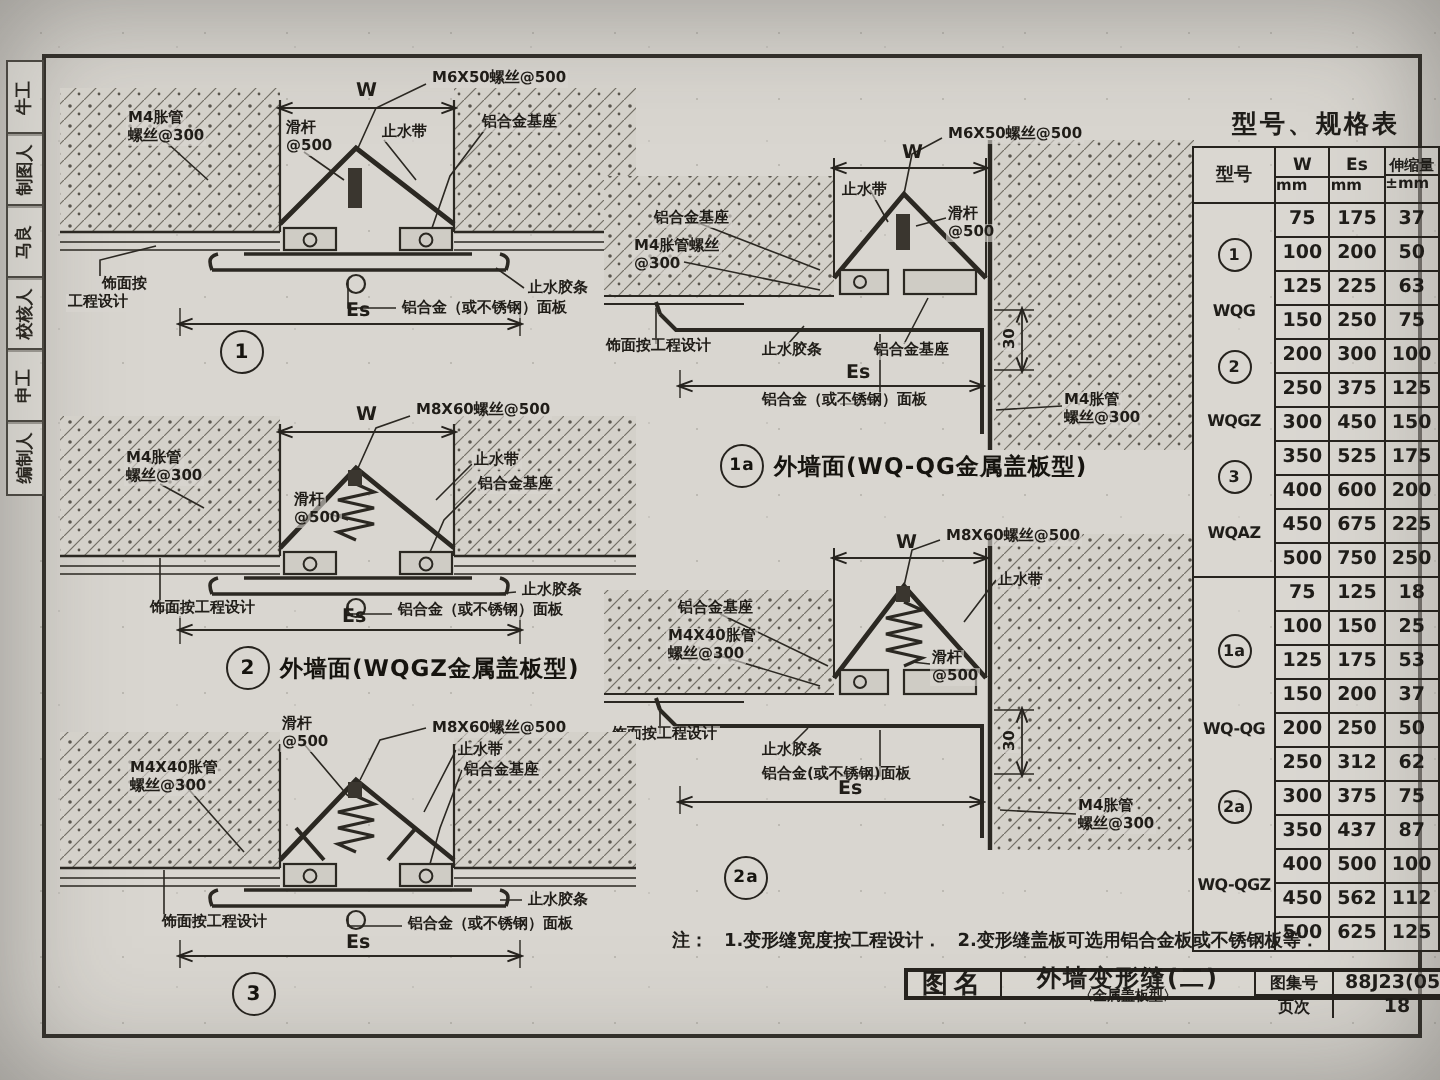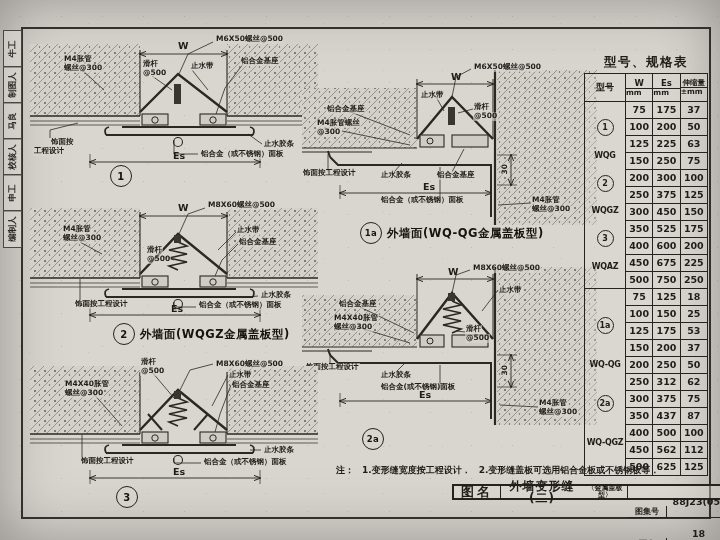--- a/index.html
+++ b/index.html
@@ -19,21 +19,21 @@
   .geo{position:absolute;left:0;top:0;}
   .lbl{position:absolute;font-size:7.5px;font-weight:700;line-height:1.15;white-space:nowrap;
     color:#201d18;background:rgba(217,214,208,.6);padding:0 1px;}
   .dim{font-size:9.5px;background:transparent;}
   .vlbl{transform:rotate(-90deg);transform-origin:center;font-size:7.5px;}
   .cap{position:absolute;display:flex;align-items:center;gap:5px;font-weight:700;font-size:11.5px;
     letter-spacing:.5px;white-space:nowrap;color:#16140f;}
   .circ{display:inline-flex;align-items:center;justify-content:center;width:20px;height:20px;
     border:1.7px solid #26231e;border-radius:50%;font-size:10px;flex:none;background:rgba(217,214,208,.5);}
   
-  .spec{position:absolute;left:584px;top:54px;width:124px;}
+  .spec{position:absolute;left:596px;top:54px;width:124px;}
   .spec-title{font-size:12.5px;font-weight:700;text-align:center;letter-spacing:1.5px;}
   .spec-box{border:1.7px solid #26231e;margin-top:2px;background:rgba(222,219,213,.35);}
   .spec-head{display:flex;height:27px;border-bottom:1.7px solid #26231e;}
   .h-model{width:40px;border-right:1.2px solid #26231e;display:flex;align-items:center;justify-content:center;
     font-size:9px;font-weight:700;}
   .h-col{flex:1;border-right:1px solid #26231e;display:flex;flex-direction:column;align-items:center;justify-content:center;line-height:1.05;}
   .h-col:last-child{border-right:none;}
   .h-top{font-size:8.5px;font-weight:700;}
   .h-unit{font-size:7.5px;font-weight:700;border-top:1px solid #26231e;align-self:stretch;text-align:left;}
   .spec-group{display:flex;}
@@ -47,28 +47,28 @@
   .spec-cell:last-child{border-right:none;}
   .circ-s{width:15px;height:15px;border:1.3px solid #26231e;border-radius:50%;display:flex;
     align-items:center;justify-content:center;font-size:8px;font-weight:700;}
   .g-name{font-size:8px;font-weight:700;letter-spacing:-.3px;}
   
   .note{position:absolute;left:336px;top:464px;display:flex;gap:8px;font-size:9px;font-weight:700;white-space:nowrap;}
   .tblock{position:absolute;left:452px;top:484px;width:280px;height:16px;border:2px solid #26231e;
     display:flex;background:rgba(222,219,213,.4);box-sizing:border-box;}
   .tb-name{width:46px;border-right:1.5px solid #26231e;display:flex;align-items:center;justify-content:center;
     font-size:13px;font-weight:700;letter-spacing:3px;}
-  .tb-title{flex:1;border-right:1.5px solid #26231e;display:flex;align-items:center;justify-content:center;line-height:1;text-align:center;}
+  .tb-title{flex:1;border-right:1.5px solid #26231e;display:flex;flex-direction:column;align-items:center;justify-content:center;line-height:1;text-align:center;}
   .tb-title .t1{font-size:12px;font-weight:700;letter-spacing:1px;}
   .tb-title .t2{font-size:7px;font-weight:700;}
   .tb-right{width:102px;display:flex;flex-direction:column;}
   .tb-row{flex:1;display:flex;}
   .tb-row:first-child{border-bottom:1.2px solid #26231e;}
   .tb-lab{width:38px;border-right:1.2px solid #26231e;display:flex;align-items:center;justify-content:center;
-    font-size:8px;font-weight:700;margin-top:20px;}
+    font-size:8px;font-weight:700;}
   .tb-val{flex:1;display:flex;align-items:center;justify-content:center;font-size:9.5px;font-weight:700;}
 </style>
 </head>
 <body>
 
 <div class="page">
 
   <svg width="0" height="0" style="position:absolute" aria-hidden="true">
     <defs>
       <pattern id="conc" patternUnits="userSpaceOnUse" width="10" height="10">

